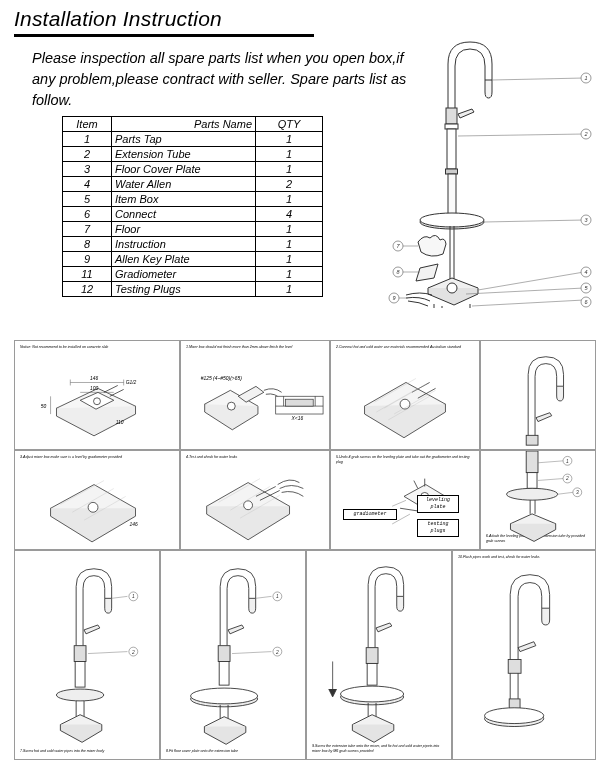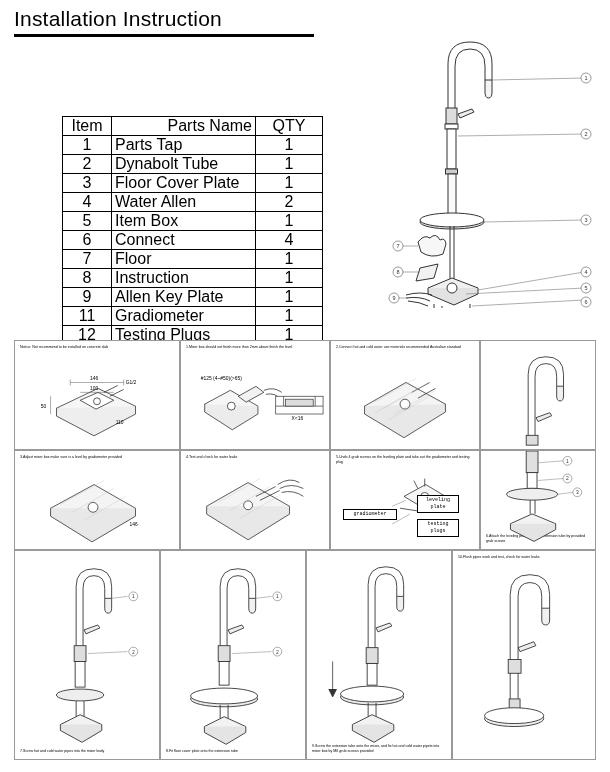--- a/index.html
+++ b/index.html
@@ -12,20 +12,21 @@
     height: 772px;
     font-family: "Liberation Sans", sans-serif;
     color: #000;
     position: relative;
     overflow: hidden;
   }
   .page {
     position: relative;
     width: 610px;
     height: 772px;
+    font-style: italic;
   }
 
   
   .title-bar {
     position: absolute;
     left: 14px;
     top: 6px;
     width: 300px;
     height: 28px;
     border-bottom: 3px solid #000;
@@ -47,21 +48,21 @@
     font-size: 14.5px;
     line-height: 21px;
   }
 
   
   .parts-table {
     position: absolute;
     left: 62px;
     top: 116px;
     border-collapse: collapse;
-    font-size: 16px;
+    font-size: 11px;
   }
   .parts-table th, .parts-table td {
     border: 1px solid #000;
     height: 14px;
     padding: 0 3px;
     font-weight: normal;
   }
   .parts-table th {
     text-align: center;
     font-weight: normal;
@@ -135,38 +136,39 @@
 </style>
 </head>
 <body>
 
 <div class="page">
 
   <div class="title-bar">
     <div class="title-text">Installation Instruction</div>
   </div>
 
+  <div class="intro">Please inspection all spare parts list when you open box,if any problem,please contract with seller. Spare parts list as follow.</div>
 
   <table class="parts-table">
     <thead>
       <tr>
         <th class="col-item">Item</th>
         <th class="col-name">Parts Name</th>
         <th class="col-qty">QTY</th>
       </tr>
     </thead>
     <tbody>
       <tr>
         <td class="col-item">1</td>
         <td class="col-name">Parts Tap</td>
         <td class="col-qty">1</td>
       </tr>
       <tr>
         <td class="col-item">2</td>
-        <td class="col-name">Dynabolt Tube</td>
+        <td class="col-name">Extension Tube</td>
         <td class="col-qty">1</td>
       </tr>
       <tr>
         <td class="col-item">3</td>
         <td class="col-name">Floor Cover Plate</td>
         <td class="col-qty">1</td>
       </tr>
       <tr>
         <td class="col-item">4</td>
         <td class="col-name">Water Allen</td>

